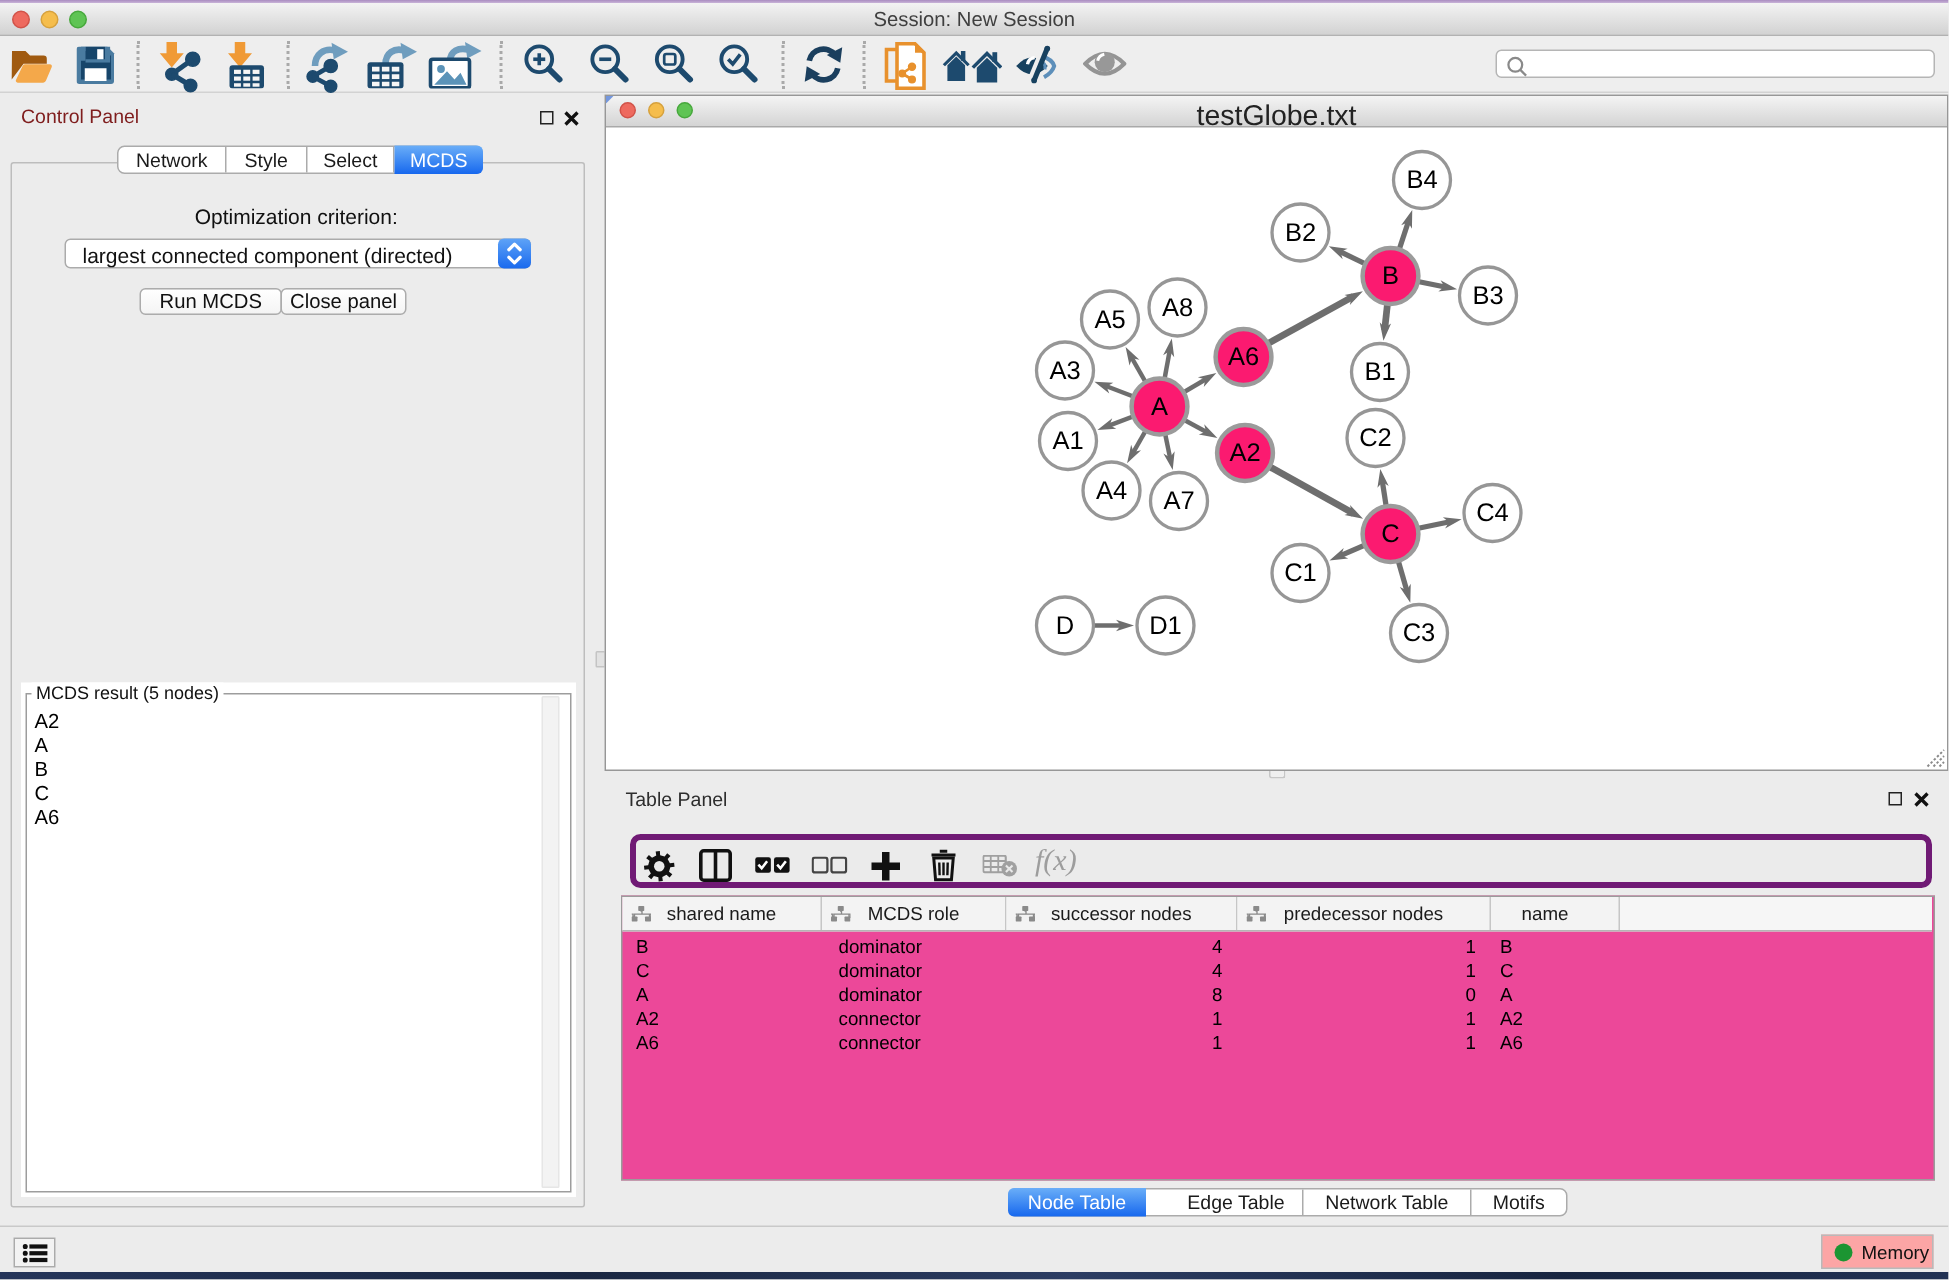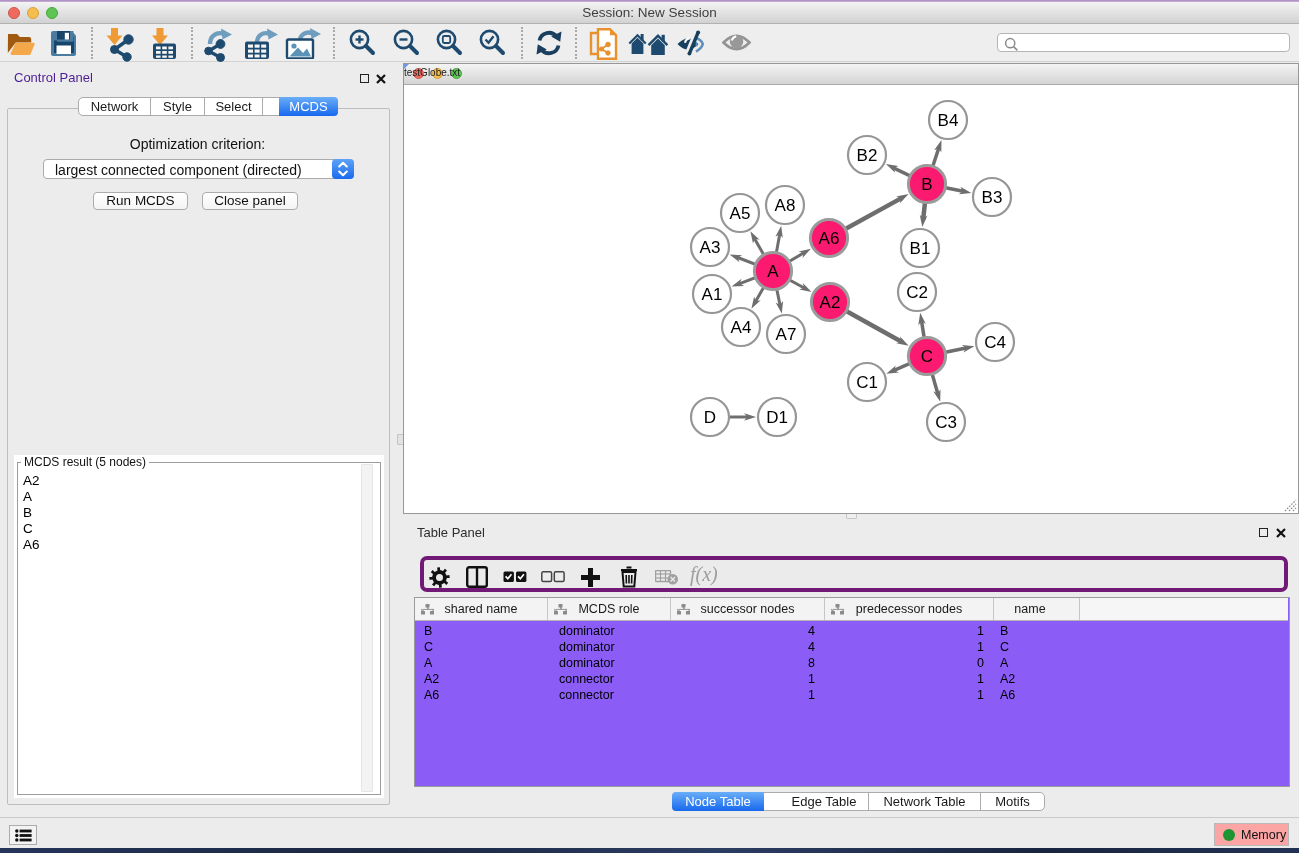--- a/index.html
+++ b/index.html
@@ -10,58 +10,58 @@
 .tl{position:absolute;width:12px;height:12px;border-radius:50%;top:5px}
 #titlebar .t1{left:8px;background:#ee6a5f;border:1px solid #d15349}
 #titlebar .t2{left:27px;background:#f5bd4c;border:1px solid #d6a13d}
 #titlebar .t3{left:46px;background:#5fc454;border:1px solid #47a83c}
 #titletext{left:0;top:5px;width:1299px;text-align:center;font-size:13.5px;color:#3f3f3f}
 #toolbar{left:0;top:24px;width:1299px;height:38px;background:#eeeeee;border-bottom:1px solid #d2d2d2}
 .sep{position:absolute;top:3px;height:32px;width:0;border-left:2px dotted #a9a9a9}
 .ticon{position:absolute;top:5px}
 #searchbox{position:absolute;left:997px;top:9px;width:293px;height:19px;background:#fff;border:1px solid #b5b5b5;border-radius:4px}
 
-#cp-title{left:14px;top:70px;font-size:13px;color:#4c1d95}
+#cp-title{left:14px;top:70px;font-size:13px;color:#7f1d1d}
 .flt{position:absolute;width:9px;height:9px;border:1.6px solid #222}
 #cp-pane{left:7px;top:108px;width:383px;height:697px;border:1px solid #bdbdbd;border-radius:2px;background:#ececec}
 .tabs{position:absolute;display:flex;height:19px;border:1px solid #ababab;border-radius:5px;background:#fff;font-size:13px;color:#1a1a1a}
 .tabs .tb{height:17px;line-height:17px;text-align:center;border-right:1px solid #ababab}
 .tabs .tb:last-child{border-right:none}
 .tabs .sel{background:linear-gradient(#6aaef8,#1768ee);color:#fff;border-right:none}
 #cp-tabs{left:78px;top:97px}
-#cp-tabs .sel{border-radius:0 4px 4px 0;margin:-1px -1px -1px 16px;height:19px;line-height:19px}
+#cp-tabs .sel{border-radius:0 4px 4px 0;margin:-1px -1px -1px 0;height:19px;line-height:19px}
 #opt-label{left:7px;top:136px;width:381px;text-align:center;font-size:14px;color:#111}
 #dropdown{left:43px;top:159px;width:311px;height:20px;background:#fff;border:1px solid #ababab;border-radius:4px;font-size:14px;color:#111}
 #dropdown span{position:absolute;left:11px;top:2px}
 #dd-step{position:absolute;right:-1px;top:-1px;width:22px;height:20px;border-radius:4px;background:linear-gradient(#5ea3f7,#1a6aee)}
 .btn{position:absolute;height:18px;background:linear-gradient(#ffffff,#f4f4f4);border:1px solid #acacac;border-radius:4px;font-size:13.5px;color:#111;text-align:center;line-height:16px}
 #btn-run{left:93px;top:192px;width:95px}
-#btn-close{left:202px;top:192px;width:96px}
+#btn-close{left:187px;top:192px;width:84px}
 #groupbox{left:14px;top:455px;width:370px;height:343px;background:#fff}
 #gb-border{left:17px;top:462px;width:364px;height:333px;border:1px solid #9d9d9d}
 #gb-label{left:21px;top:455px;background:#fff;padding:0 3px;font-size:12px;color:#111}
 #gb-list{left:18px;top:473px;width:362px;height:320px;background:#fff;font-size:13.5px;color:#000}
 #gb-list .li{display:block;padding-left:5px;height:16px;line-height:16px}
 #gb-scroll{position:absolute;right:7px;top:-9px;width:12px;height:328px;background:#f3f3f3;border:1px solid #e6e6e6;border-radius:1px}
 
 #netwin{left:403px;top:63px;width:896px;height:451px;border:1px solid #979797;background:#fff}
 #net-title{position:absolute;left:0;top:0;width:100%;height:21px;background:linear-gradient(#f4f4f4,#d4d4d4);border-bottom:1px solid #a9a9a9}
 #net-title .t1{left:9px;background:#ee6a5f;border:1px solid #d15349}
 #net-title .t2{left:28px;background:#f5bd4c;border:1px solid #d6a13d}
 #net-title .t3{left:47px;background:#5fc454;border:1px solid #47a83c}
 .tls{position:absolute;width:11px;height:11px;border-radius:50%;top:4px}
-#net-title span{position:absolute;width:100%;text-align:left;top:3px;font-size:10px;color:#222}
+#net-title span{position:absolute;width:100%;text-align:center;top:3px;font-size:19px;color:#222}
 #graph{position:absolute;left:0;top:21px}
 #grip{position:absolute;right:1px;bottom:1px}
 
 #hgrip{left:846px;top:514px;width:11px;height:5px;background:#efefef;border:1px solid #c6c6c6;border-top:none;border-radius:0 0 2px 2px}
 
 #tp-title{left:417px;top:525px;font-size:13px;color:#2d2d2d}
 #tp-toolbar{left:420px;top:556px;width:868px;height:36px;background:#ebebeb;border:4px solid #701a75;border-radius:7px}
-#tp-table{left:414px;top:597px;width:876px;height:190px;border:1px solid #9b9b9b;background:#8b5cf6}
+#tp-table{left:414px;top:597px;width:876px;height:190px;border:1px solid #9b9b9b;background:#ec4899}
 #tp-header{position:absolute;left:0;top:0;height:23px;background:#f3f3f3;border-bottom:1px solid #b5b5b5;font-size:12.5px;color:#1a1a1a}
 .hc{position:absolute;top:0;height:22px;border-right:1px solid #c6c6c6;text-align:center;line-height:22px}
 .hic{position:absolute;top:6px;left:6px}
 .row{position:absolute;font-size:12.5px;color:#000;height:16px;line-height:16px}
 .cell{position:absolute;top:0}
 .num{text-align:right}
 #tp-tabs{left:672px;top:792px}
 #tp-tabs .sel{border-radius:4px 0 0 4px;margin:-1px 16px -1px -1px;height:19px;line-height:19px}
 
 #statusbar{left:0;top:817px;width:1299px;height:31px;background:#ececec;border-top:1px solid #c9c9c9}

